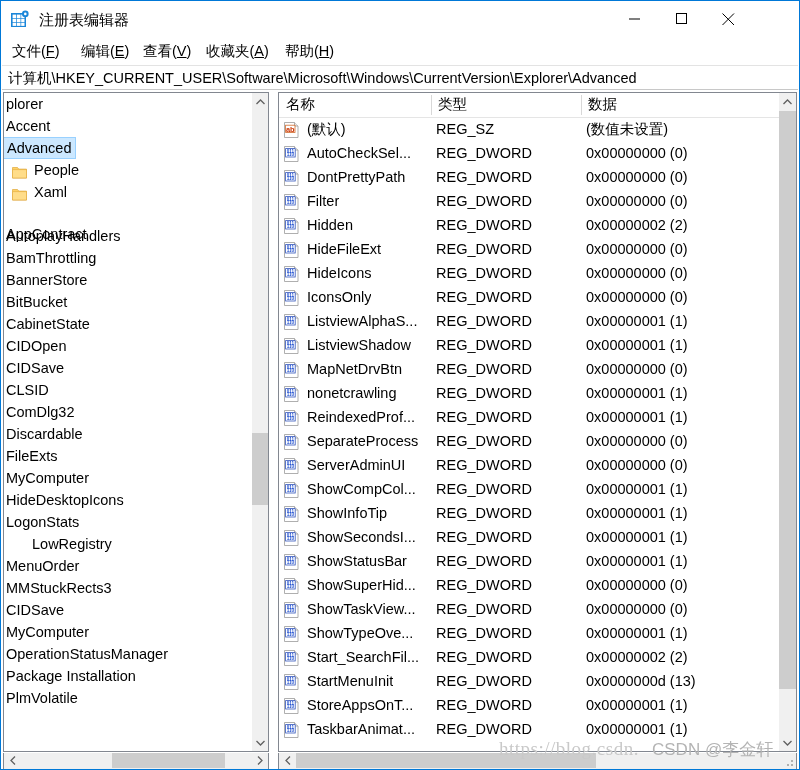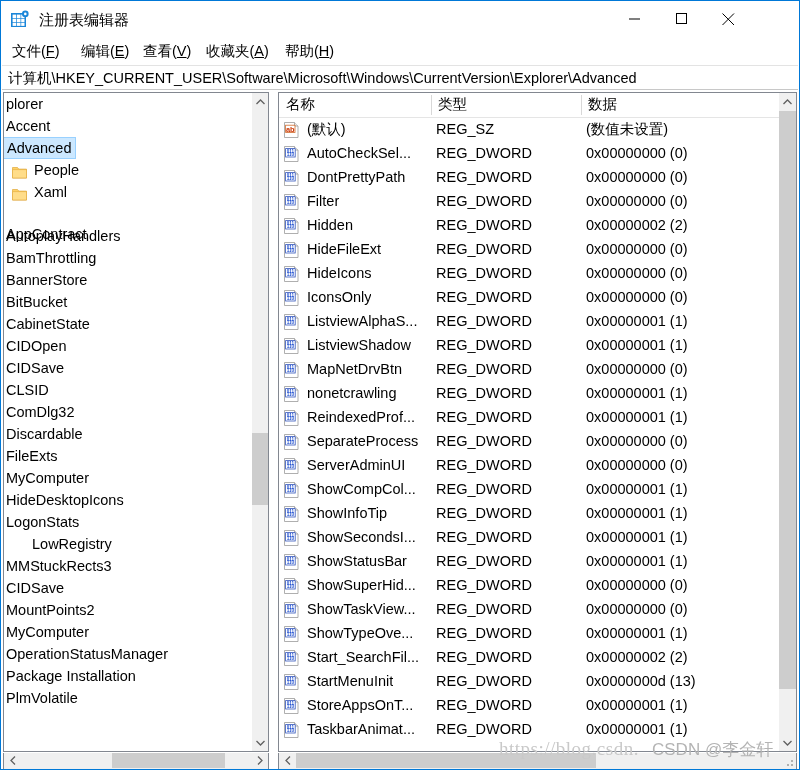--- a/index.html
+++ b/index.html
@@ -499,27 +499,27 @@
           <div class="tree-row">
             <span class="tree-label" style="left: -1px;">HideDesktopIcons</span>
           </div>
           <div class="tree-row">
             <span class="tree-label" style="left: -1px;">LogonStats</span>
           </div>
           <div class="tree-row">
             <span class="tree-label" style="left: -1px; padding-left: 29px;">LowRegistry</span>
           </div>
           <div class="tree-row">
+            <span class="tree-label" style="left: -1px;">MenuOrder</span>
+          </div>
+          <div class="tree-row">
             <span class="tree-label" style="left: -1px;">MMStuckRects3</span>
           </div>
           <div class="tree-row">
             <span class="tree-label" style="left: -1px;">CIDSave</span>
-          </div>
-          <div class="tree-row">
-            <span class="tree-label" style="left: -1px;">MountPoints2</span>
           </div>
           <div class="tree-row">
             <span class="tree-label" style="left: -1px;">MyComputer</span>
           </div>
           <div class="tree-row">
             <span class="tree-label" style="left: -1px;">OperationStatusManager</span>
           </div>
           <div class="tree-row">
             <span class="tree-label" style="left: -1px;">Package Installation</span>
           </div>

